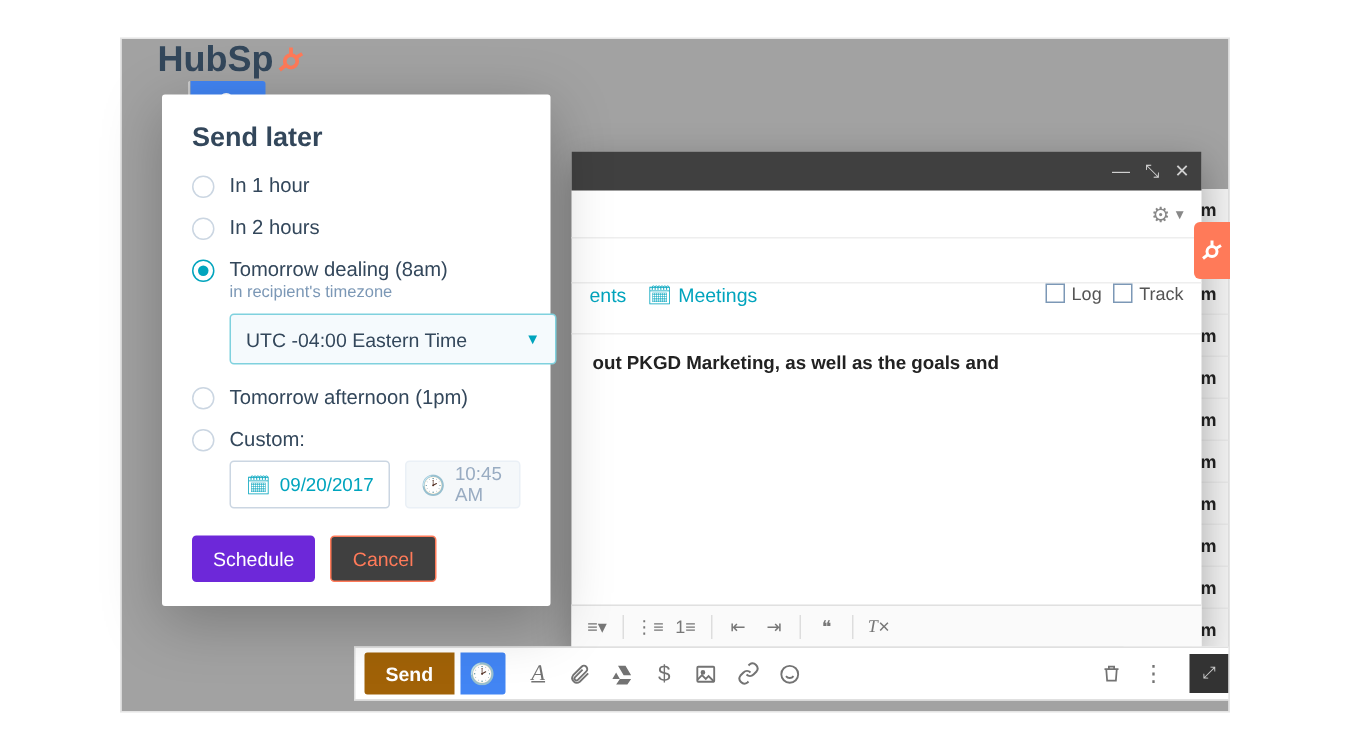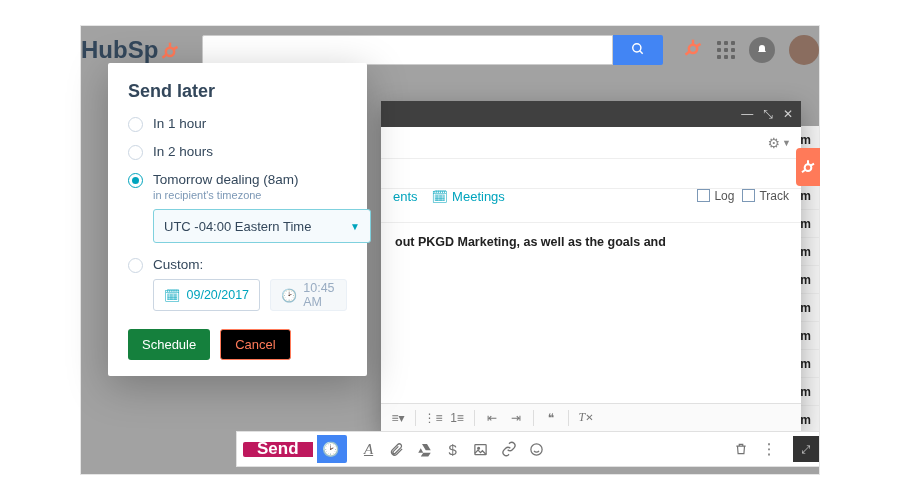--- a/index.html
+++ b/index.html
@@ -1,19 +1,19 @@
 <!DOCTYPE html>
 <html><head>
 <meta charset="utf-8">
 <style>
 * { box-sizing: border-box; margin: 0; padding: 0; font-family: -apple-system, BlinkMacSystemFont, "Segoe UI", Arial, sans-serif; }
 body { width: 900px; height: 500px; background: #fff; overflow: hidden; position: relative; }
 .frame { position: absolute; left: 80px; top: 25px; width: 740px; height: 450px; border: 1px solid #e5e5e5; background: #f5f5f5; overflow: hidden; }
 .overlay { position: absolute; inset:0; background: rgba(80,80,80,0.5); }
-.topbar { position: absolute; left:0; right:0; top:0; height:48px; display:flex; align-items:center; padding:0 0; }
+.topbar { position: absolute; left:0; right:0; top:0; height:48px; display:flex; align-items:flex-start; padding:0 24px;flex-direction:column; }
 .logo { font-size: 24px; font-weight: 700; color: #33475b; display:flex; align-items:center; gap:2px;}
 .sprocket { width:22px; height:22px; display:inline-block; }
 .searchwrap { margin-left: 20px; flex:1; display:flex; }
 .searchbox { flex:1; height:30px; background:#fff; border:1px solid #ccc; border-radius:2px 0 0 2px; }
 .searchbtn { width:50px; height:30px; background:#4285f4; border-radius:0 2px 2px 0; display:flex; align-items:center; justify-content:center; color:#fff; font-size:14px; }
 .topicons { display:flex; align-items:center; gap:14px; margin-left:20px; }
 .dotgrid { width:18px; height:18px; display:grid; grid-template-columns:repeat(3,4px); grid-template-rows:repeat(3,4px); gap:3px; }
 .dotgrid span { background:#666; border-radius:1px; }
 .bell { width:26px; height:26px; border-radius:50%; background:#737373; display:flex; align-items:center; justify-content:center; color:#fff; font-size:12px;}
 .avatar { width:30px; height:30px; border-radius:50%; background:#8a6d5f; }
@@ -26,21 +26,21 @@
 .hubsprow { height:34px; border-bottom:1px solid #eee; display:flex; align-items:flex-start; padding:0 12px; gap:14px; font-size:13px; color:#00a4bd; }
 .hubsprow .mtg { display:flex; align-items:center; gap:4px; }
 .hubsprow .chk { margin-left:auto; display:flex; gap:8px; font-size:12px; color:#555; }
 .chkbox { width:13px; height:13px; border:1px solid #7c98b6; display:inline-block; vertical-align:-2px; margin-right:4px;}
 .body { flex:1; padding:10px 14px; font-size:12.5px; color:#222; line-height:1.5; overflow:hidden;font-weight:bold;}
 .body p { margin-bottom:10px; }
 .fmttoolbar { height:28px; border-top:1px solid #e0e0e0; display:flex; align-items:center; padding:0 6px; gap:2px; color:#777; font-size:12px; background:#fafafa; }
 .fmttoolbar .ti { width:22px; height:20px; display:flex; align-items:center; justify-content:center; border-radius:2px; }
 .fmttoolbar .sep { width:1px; height:16px; background:#ddd; margin:0 4px; }
 .sendbar { position:absolute; left:155px; bottom:7px; width:590px; height:36px; background:#fff; border:1px solid #e0e0e0; display:flex; align-items:center; padding:0 6px; gap:4px; }
-.sendbtn { background:#be185d; color:#fff; font-size:17px; font-weight:600; height:15px; padding:0 14px; display:flex; align-items:center; border-radius:2px 0 0 2px; }
+.sendbtn { background:#a16207; color:#fff; font-size:13px; font-weight:600; height:28px; padding:0 14px; display:flex; align-items:center; border-radius:2px 0 0 2px; }
 .clockbtn { background:#4285f4; color:#fff; width:30px; height:28px; display:flex; align-items:center; justify-content:center; font-size:14px; border-radius:0 2px 2px 0; margin-right:6px;}
 .sbicon { width:24px; height:24px; display:flex; align-items:center; justify-content:center; color:#737373; font-size:15px; }
 .trash { margin-left:auto; }
 .expandic { width:26px; height:26px; background:#333; color:#ccc; display:flex; align-items:center; justify-content:center; font-size:11px; margin-left:8px;}
 .timeslist { position:absolute; right:0; top:100px; width:70px; display:flex; flex-direction:column; }
 .timeslist div { height:28px; font-size:12px; font-weight:600; color:#222; background:#f2f2f2; padding-right:8px; display:flex; align-items:center; justify-content:flex-end; border-bottom:1px solid #e8e8e8;}
 .sidetab { position:absolute; right:0; top:148px; width:24px; height:38px; background:#ff7a59; border-radius:4px 0 0 4px; display:flex; align-items:center; justify-content:center; }
 
 .modal { position:absolute; left:108px; top:63px; width:259px; background:#fff; box-shadow:0 10px 40px rgba(0,0,0,0.25); border-radius:2px; padding:18px 20px 16px; }
 .modal h2 { font-size:18px; font-weight:600; color:#33475b; margin-bottom:14px; }
@@ -51,22 +51,22 @@
 .subt { font-size:11px; color:#7c98b6; margin-top:2px; }
 .tzsel { margin:8px 0 14px 25px; width:218px; height:34px; border:1px solid #7fd1de; border-radius:3px; display:flex; align-items:center; padding:0 10px; font-size:13px; color:#33475b; justify-content:space-between; background:#f5fafd; }
 .tzsel .caret { color:#00a4bd; font-size:10px; }
 .daterow { display:flex; gap:10px; margin:6px 0 18px 25px; }
 .pill { height:32px; border:1px solid #cbd6e2; border-radius:3px; display:flex; align-items:center; gap:6px; padding:0 10px; font-size:12.5px; }
 .datepill { color:#00a4bd; width:112px; }
 .timepill { color:#99acc2; width:96px; background:#f5f8fa; border-color:#eaf0f6; }
 .calicon { color:#00a4bd; font-size:13px; }
 .clockicon { color:#99acc2; font-size:13px; }
 .mbtns { display:flex; gap:10px; }
-.schbtn { background:#15803d; color:#fff; border:none; font-size:13px; font-weight:500; padding:8px 14px; border-radius:3px; }
-.cnclbtn { background:#000000; color:#ff7a59; border:1px solid #ff7a59; font-size:13px; font-weight:500; padding:7px 14px; border-radius:3px; }
+.schbtn { background:#6d28d9; color:#fff; border:none; font-size:13px; font-weight:500; padding:8px 14px; border-radius:3px; }
+.cnclbtn { background:#404040; color:#ff7a59; border:1px solid #ff7a59; font-size:13px; font-weight:500; padding:7px 14px; border-radius:3px; }
 svg.sprk { width:20px; height:20px; }
 </style>
 </head>
 <body>
 
 <div class="frame">
   <div class="overlay"></div>
 
   <div class="topbar">
     <div class="logo">
@@ -248,20 +248,24 @@
     <span class="radio sel"></span>
     <div>
       <div>Tomorrow dealing (8am)</div>
       <div class="subt">in recipient's timezone</div>
     </div>
   </div>
   <div class="tzsel">
     <span>UTC -04:00 Eastern Time</span>
     <span class="caret">▼</span>
   </div>
+  <div class="opt">
+    <span class="radio"></span>
+    <span>Tomorrow afternoon (1pm)</span>
+  </div>
   <div class="opt" style="margin-bottom:0">
     <span class="radio"></span>
     <span>Custom:</span>
   </div>
   <div class="daterow">
     <div class="pill datepill">
       <span class="calicon">🗓</span>
       <span>09/20/2017</span>
     </div>
     <div class="pill timepill">

